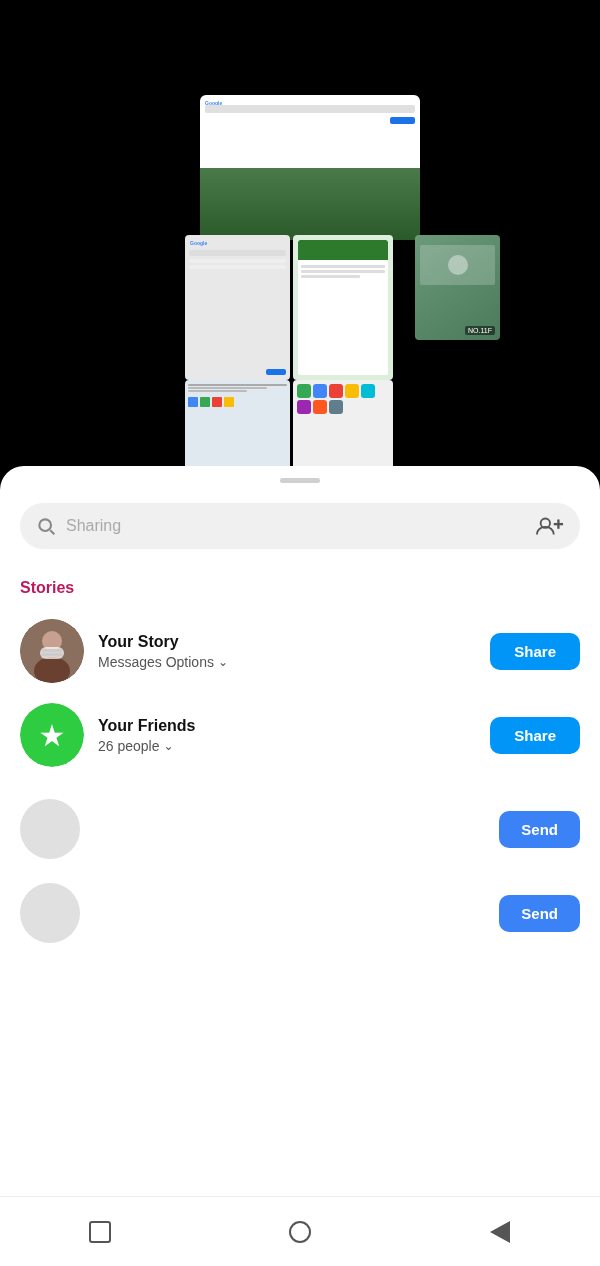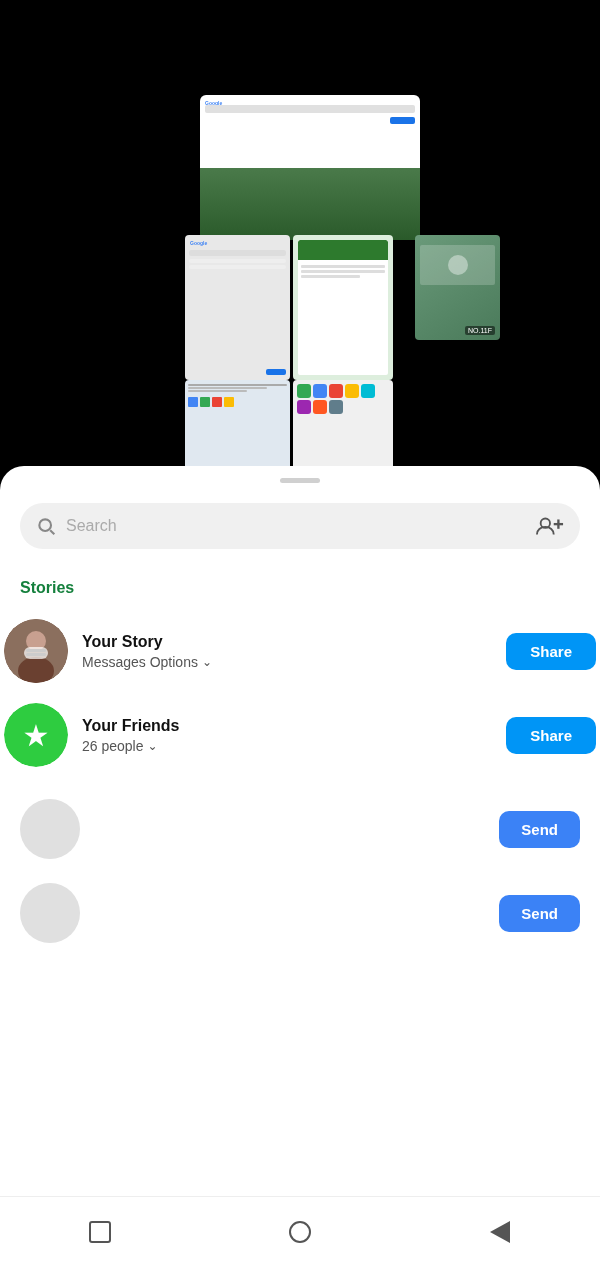--- a/index.html
+++ b/index.html
@@ -76,29 +76,29 @@
 
     .add-people-icon {
       flex-shrink: 0;
       color: #555;
     }
 
     
     .section-label {
       font-size: 16px;
       font-weight: 700;
-      color: #15803d;
+      color: #be185d;
       padding: 10px 20px 12px;
     }
 
     
     .story-item {
       display: flex;
       align-items: center;
-      padding: 10px 4px;
+      padding: 10px 20px;
       gap: 14px;
     }
 
     .avatar-container {
       width: 64px;
       height: 64px;
       border-radius: 50%;
       overflow: hidden;
       flex-shrink: 0;
       position: relative;
@@ -432,21 +432,21 @@
 
 <div class="bottom-sheet">
   <div class="drag-handle"></div>
 
   <div class="search-container">
     <div class="search-bar">
       <svg class="search-icon-svg" width="20" height="20" viewBox="0 0 24 24" fill="none" stroke="#888" stroke-width="2.5">
         <circle cx="11" cy="11" r="7"></circle>
         <line x1="17" y1="17" x2="22" y2="22"></line>
       </svg>
-      <span class="search-input-display">Search</span>
+      <span class="search-input-display">Sharing</span>
       <svg class="add-people-icon" width="28" height="22" viewBox="0 0 30 22" fill="none">
         <circle cx="10" cy="8" r="5" stroke="#555" stroke-width="2"></circle>
         <path d="M1 20c0-5 4-8 9-8s9 3 9 8" stroke="#555" stroke-width="2" fill="none"></path>
         <line x1="24" y1="4" x2="24" y2="14" stroke="#555" stroke-width="2.5"></line>
         <line x1="19" y1="9" x2="29" y2="9" stroke="#555" stroke-width="2.5"></line>
       </svg>
     </div>
   </div>
 
   <div class="section-label">Stories</div>

